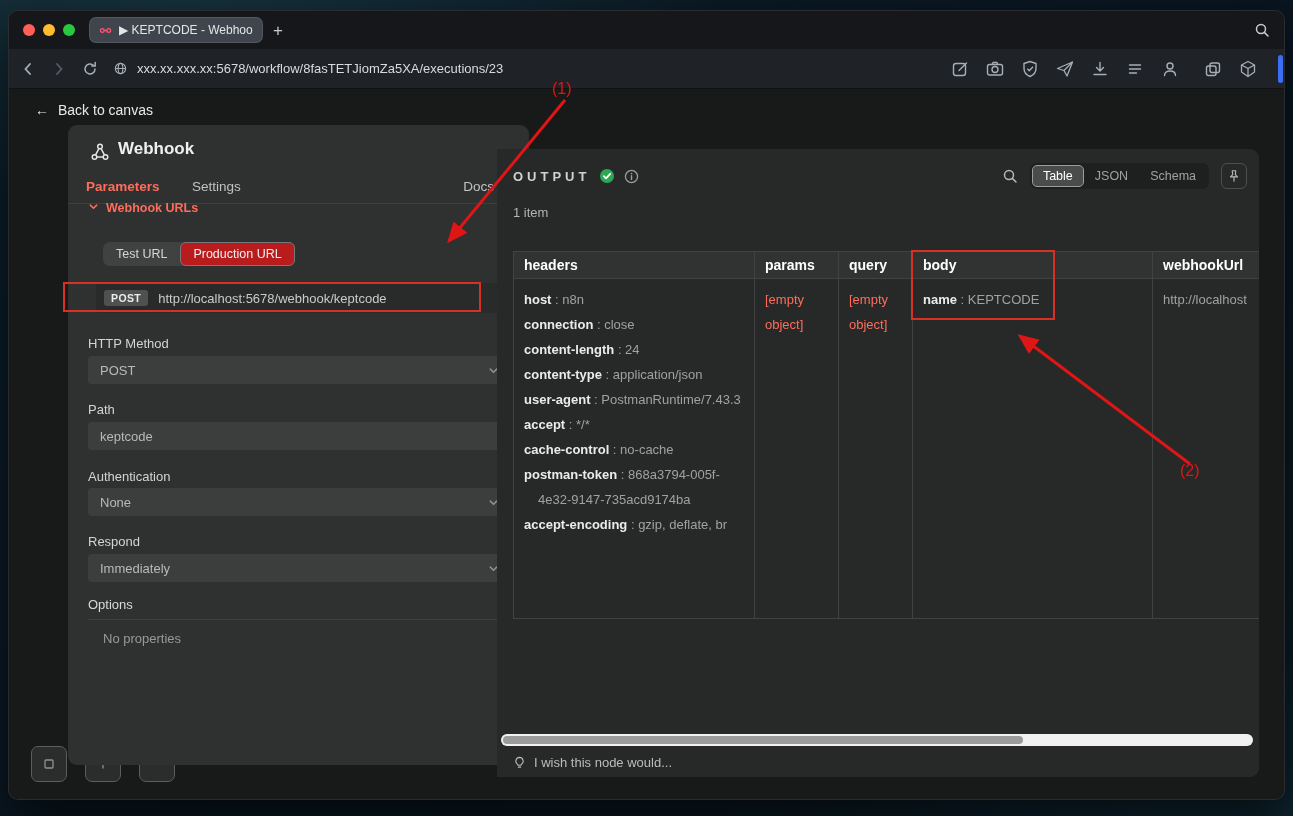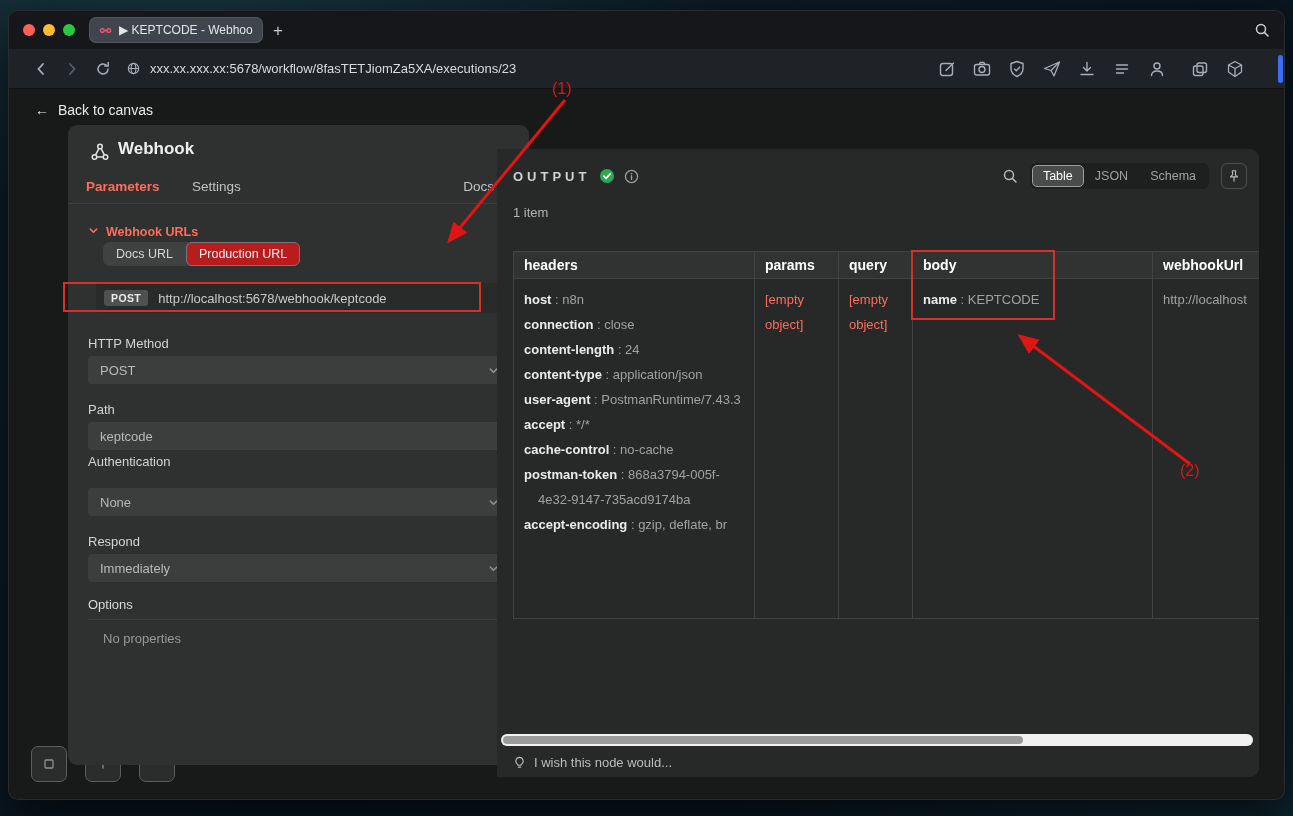--- a/index.html
+++ b/index.html
@@ -23,21 +23,21 @@
   .light { width:12px; height:12px; border-radius:50%; }
   .red{background:#ff5f57} .yellow{background:#febc2e} .green{background:#28c840}
   .tab { height:26px; width:174px; background:#40454d; border:1px solid rgba(255,255,255,.10);
     border-radius:7px; display:flex; align-items:center; gap:7px; padding:0 9px;
     color:#e2e5e9; font-size:12px; white-space:nowrap; overflow:hidden; }
   .newtab { margin-left:10px; color:#c6cad0; font-size:17px; line-height:1; }
   .tb-search { margin-left:auto; color:#c9cdd3; display:inline-flex; }
 
   
   .toolbar { height:40px; background:#1f2328; display:flex; align-items:center;
-    padding:0 24px; gap:15px; position:relative; border-bottom:1px solid #101215; }
+    padding:0 11px; gap:15px; position:relative; border-bottom:1px solid #101215; }
   .icon { display:inline-flex; align-items:center; justify-content:center; color:#a8aeb5; }
   .icon.dim { color:#565c63; }
   .urlbox { display:flex; align-items:center; gap:9px; flex:1; min-width:0; }
   .url { color:#d8dbdf; font-size:13px; white-space:nowrap; overflow:hidden; }
   .tb-right { display:flex; gap:17px; align-items:center; margin-right:16px; }
   .gap-left { margin-left:8px; }
   .blue-strip { position:absolute; right:1px; top:6px; width:5px; height:28px;
     border-radius:3px; background:#3e6df5; }
 
   
@@ -52,21 +52,21 @@
   .panel { position:absolute; left:27px; top:36px; width:461px; height:640px;
     background:#2f3030; border-radius:9px; z-index:2;margin-left:32px; }
   .p-icon { position:absolute; left:22px; top:17px; color:#e3e4e4; }
   .p-title { position:absolute; left:50px; top:14px; font-size:17px; font-weight:700; color:#eef0f0; }
   .p-tabs { position:absolute; left:0; top:50px; width:100%; height:29px;
     border-bottom:1px solid rgba(255,255,255,.07); }
   .pt-param { position:absolute; left:18px; top:4px; color:#ff6d5a; font-size:13.5px; font-weight:600; }
   .pt-settings { position:absolute; left:124px; top:4px; color:#c0c2c4; font-size:13.5px; }
   .pt-docs { position:absolute; right:18px; top:4px; color:#c0c2c4; font-size:13.5px;
     display:flex; gap:5px; align-items:center; }
-  .sec-head { position:absolute; left:20px; top:100px; display:flex; gap:7px; align-items:flex-start;
+  .sec-head { position:absolute; left:20px; top:76px; display:flex; gap:7px; align-items:flex-start;
     color:#ff6d5a; font-size:12.5px; font-weight:700; }
   .toggle { position:absolute; left:35px; top:117px; display:flex; background:#404242; border-radius:7px; }
   .tg-test { padding:5px 13px; font-size:12.5px; color:#d3d5d7; }
   .tg-prod { padding:4px 12px; font-size:12.5px; color:#eef0f0; background:#b91c1c;
     border:1px solid #75777a; border-radius:6px; }
   .urlrow { position:absolute; left:28px; top:158px; width:418px; height:30px;
     background:#292a2a; border-radius:3px; display:flex; align-items:center; gap:10px; padding:0 8px; }
   .post-badge { background:#4f5151; color:#eaebeb; font-size:10.5px; font-weight:700;
     padding:2px 7px; border-radius:3px; letter-spacing:.4px; }
   .urltext { color:#c8cacc; font-size:13px; white-space:nowrap; overflow:hidden; }
@@ -296,21 +296,21 @@
         <div class="sec-head">
           <span>
             <svg width="11" height="11" viewBox="0 0 12 12" fill="none" stroke="currentColor" stroke-width="1.6" stroke-linecap="round">
                 <path d="M2.5 4.5 L6 8 L9.5 4.5"></path>
               </svg>
           </span>
           <span>Webhook URLs</span>
         </div>
 
         <div class="toggle">
-          <span class="tg-test">Docs URL</span>
+          <span class="tg-test">Test URL</span>
           <span class="tg-prod">Production URL</span>
         </div>
 
         <div class="urlrow">
           <span class="post-badge">POST</span>
           <span class="urltext">http://localhost:5678/webhook/keptcode</span>
         </div>
 
         <div class="flabel" style="top:211px;">HTTP Method</div>
         <div class="fctl" style="top:231px;">
@@ -318,21 +318,21 @@
           <span class="chev">
             <svg width="11" height="11" viewBox="0 0 12 12" fill="none" stroke="currentColor" stroke-width="1.6" stroke-linecap="round">
                 <path d="M2.5 4.5 L6 8 L9.5 4.5"></path>
               </svg>
           </span>
         </div>
 
         <div class="flabel" style="top:277px;">Path</div>
         <input class="fctl-input" style="top: 297px;" value="keptcode">
 
-        <div class="flabel" style="top:329px;">Authentication</div>
+        <div class="flabel" style="top:344px;">Authentication</div>
         <div class="fctl" style="top:363px;">
           <span>None</span>
           <span class="chev">
             <svg width="11" height="11" viewBox="0 0 12 12" fill="none" stroke="currentColor" stroke-width="1.6" stroke-linecap="round">
                 <path d="M2.5 4.5 L6 8 L9.5 4.5"></path>
               </svg>
           </span>
         </div>
 
         <div class="flabel" style="top:409px;">Respond</div>

